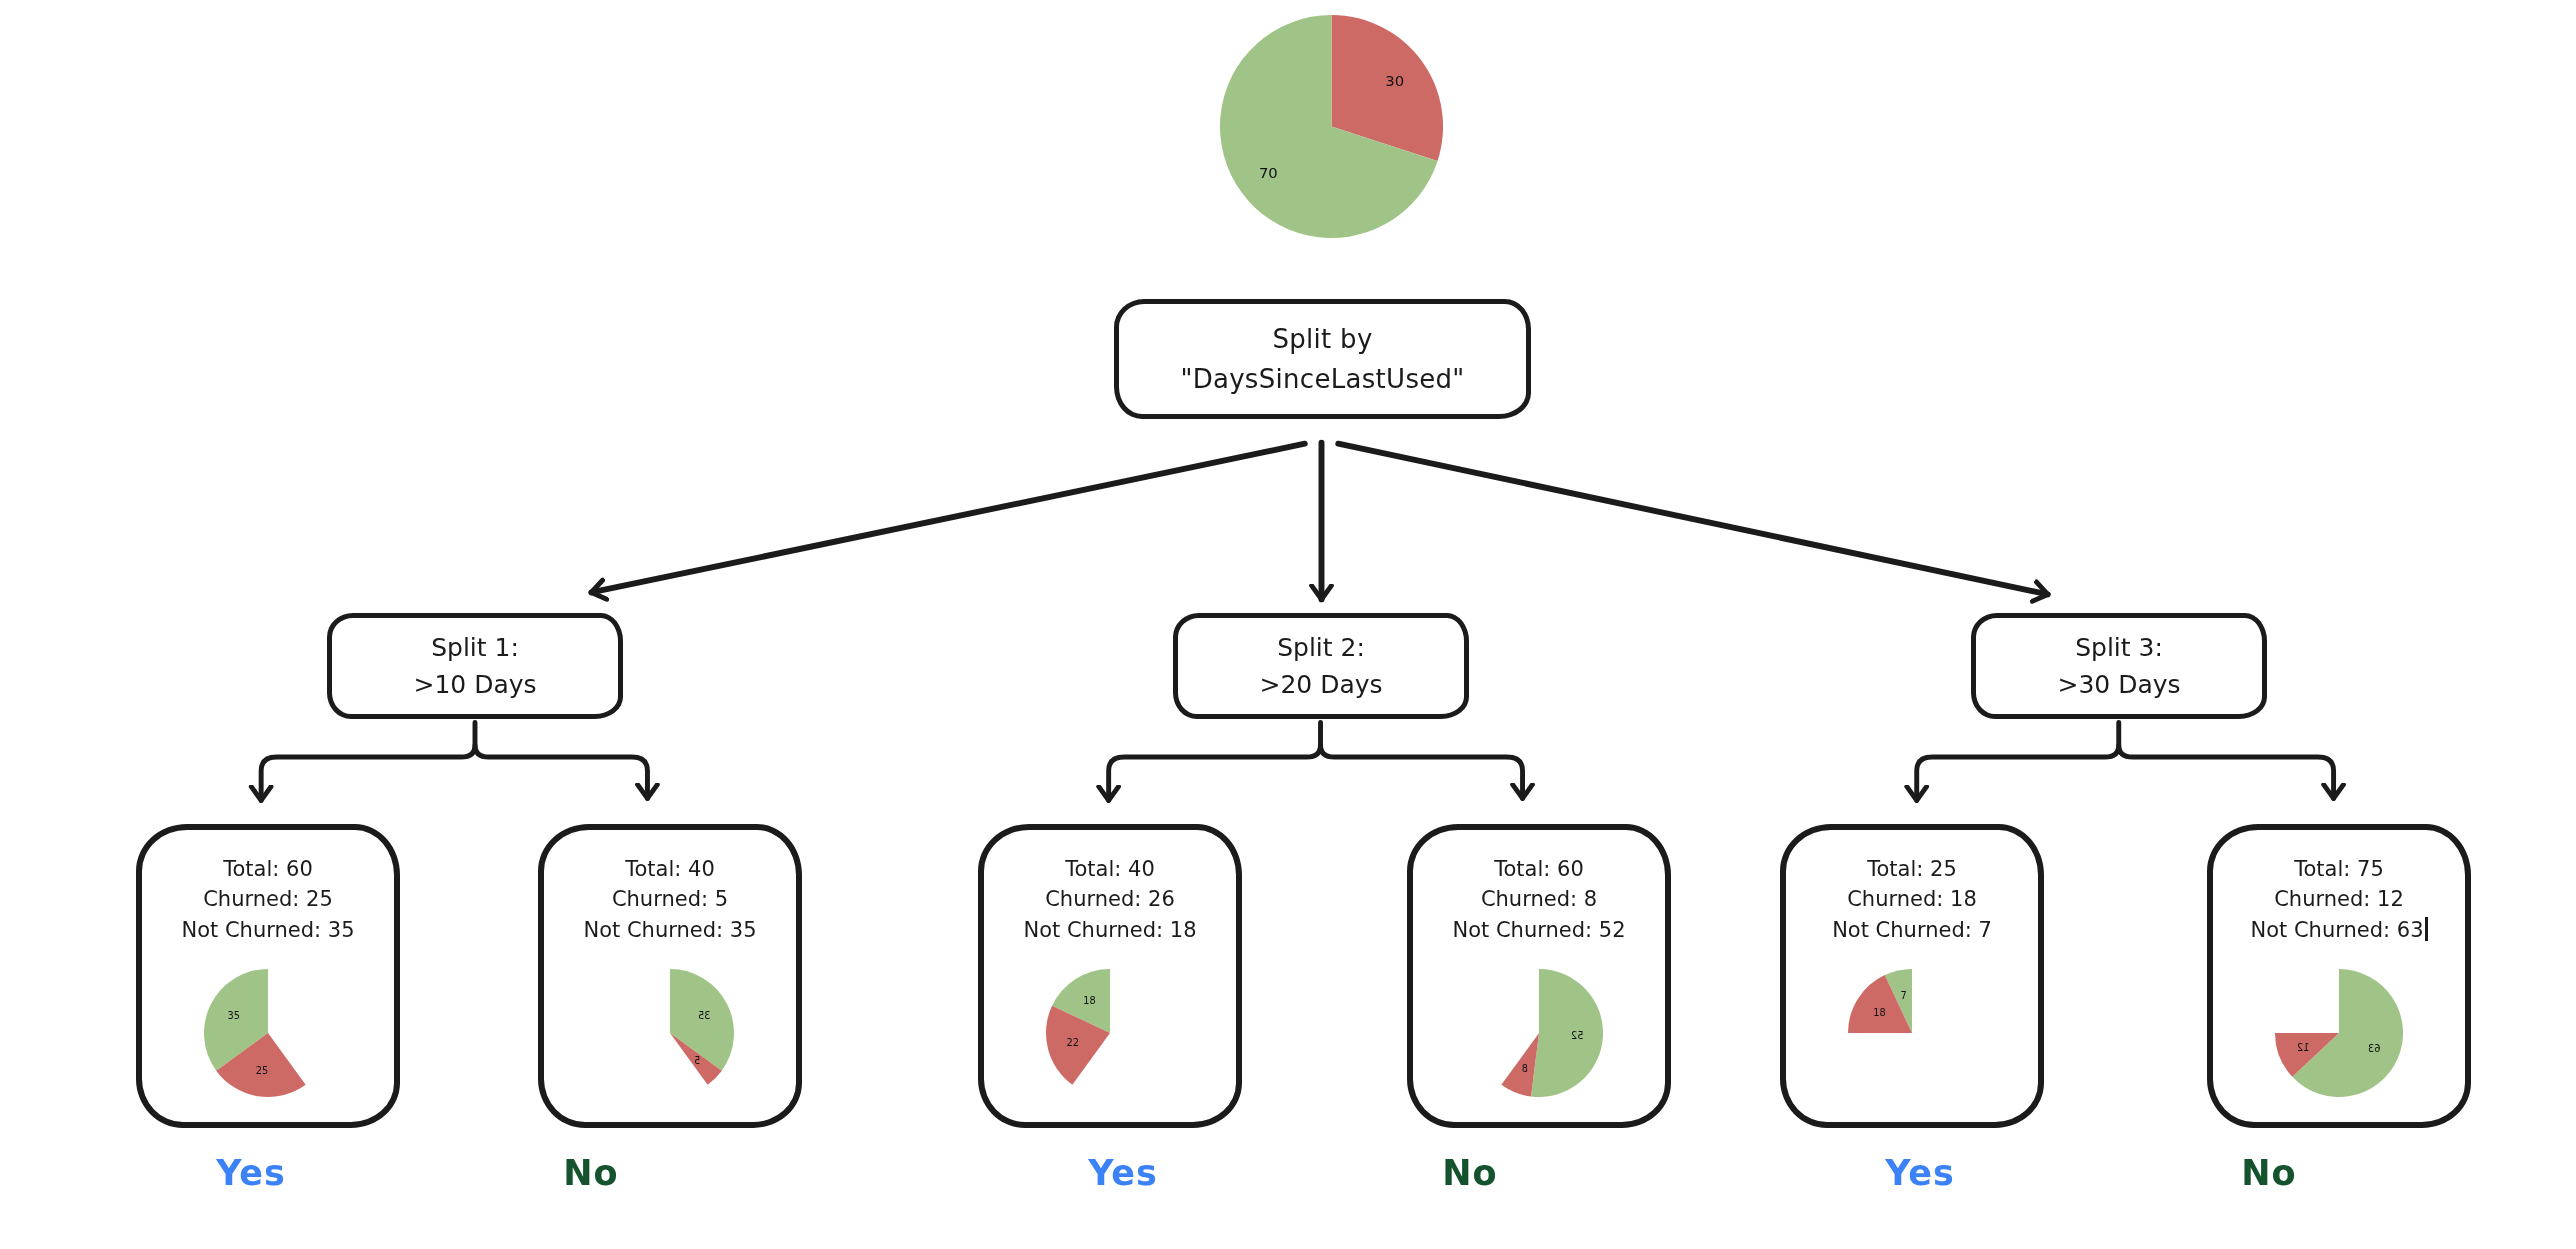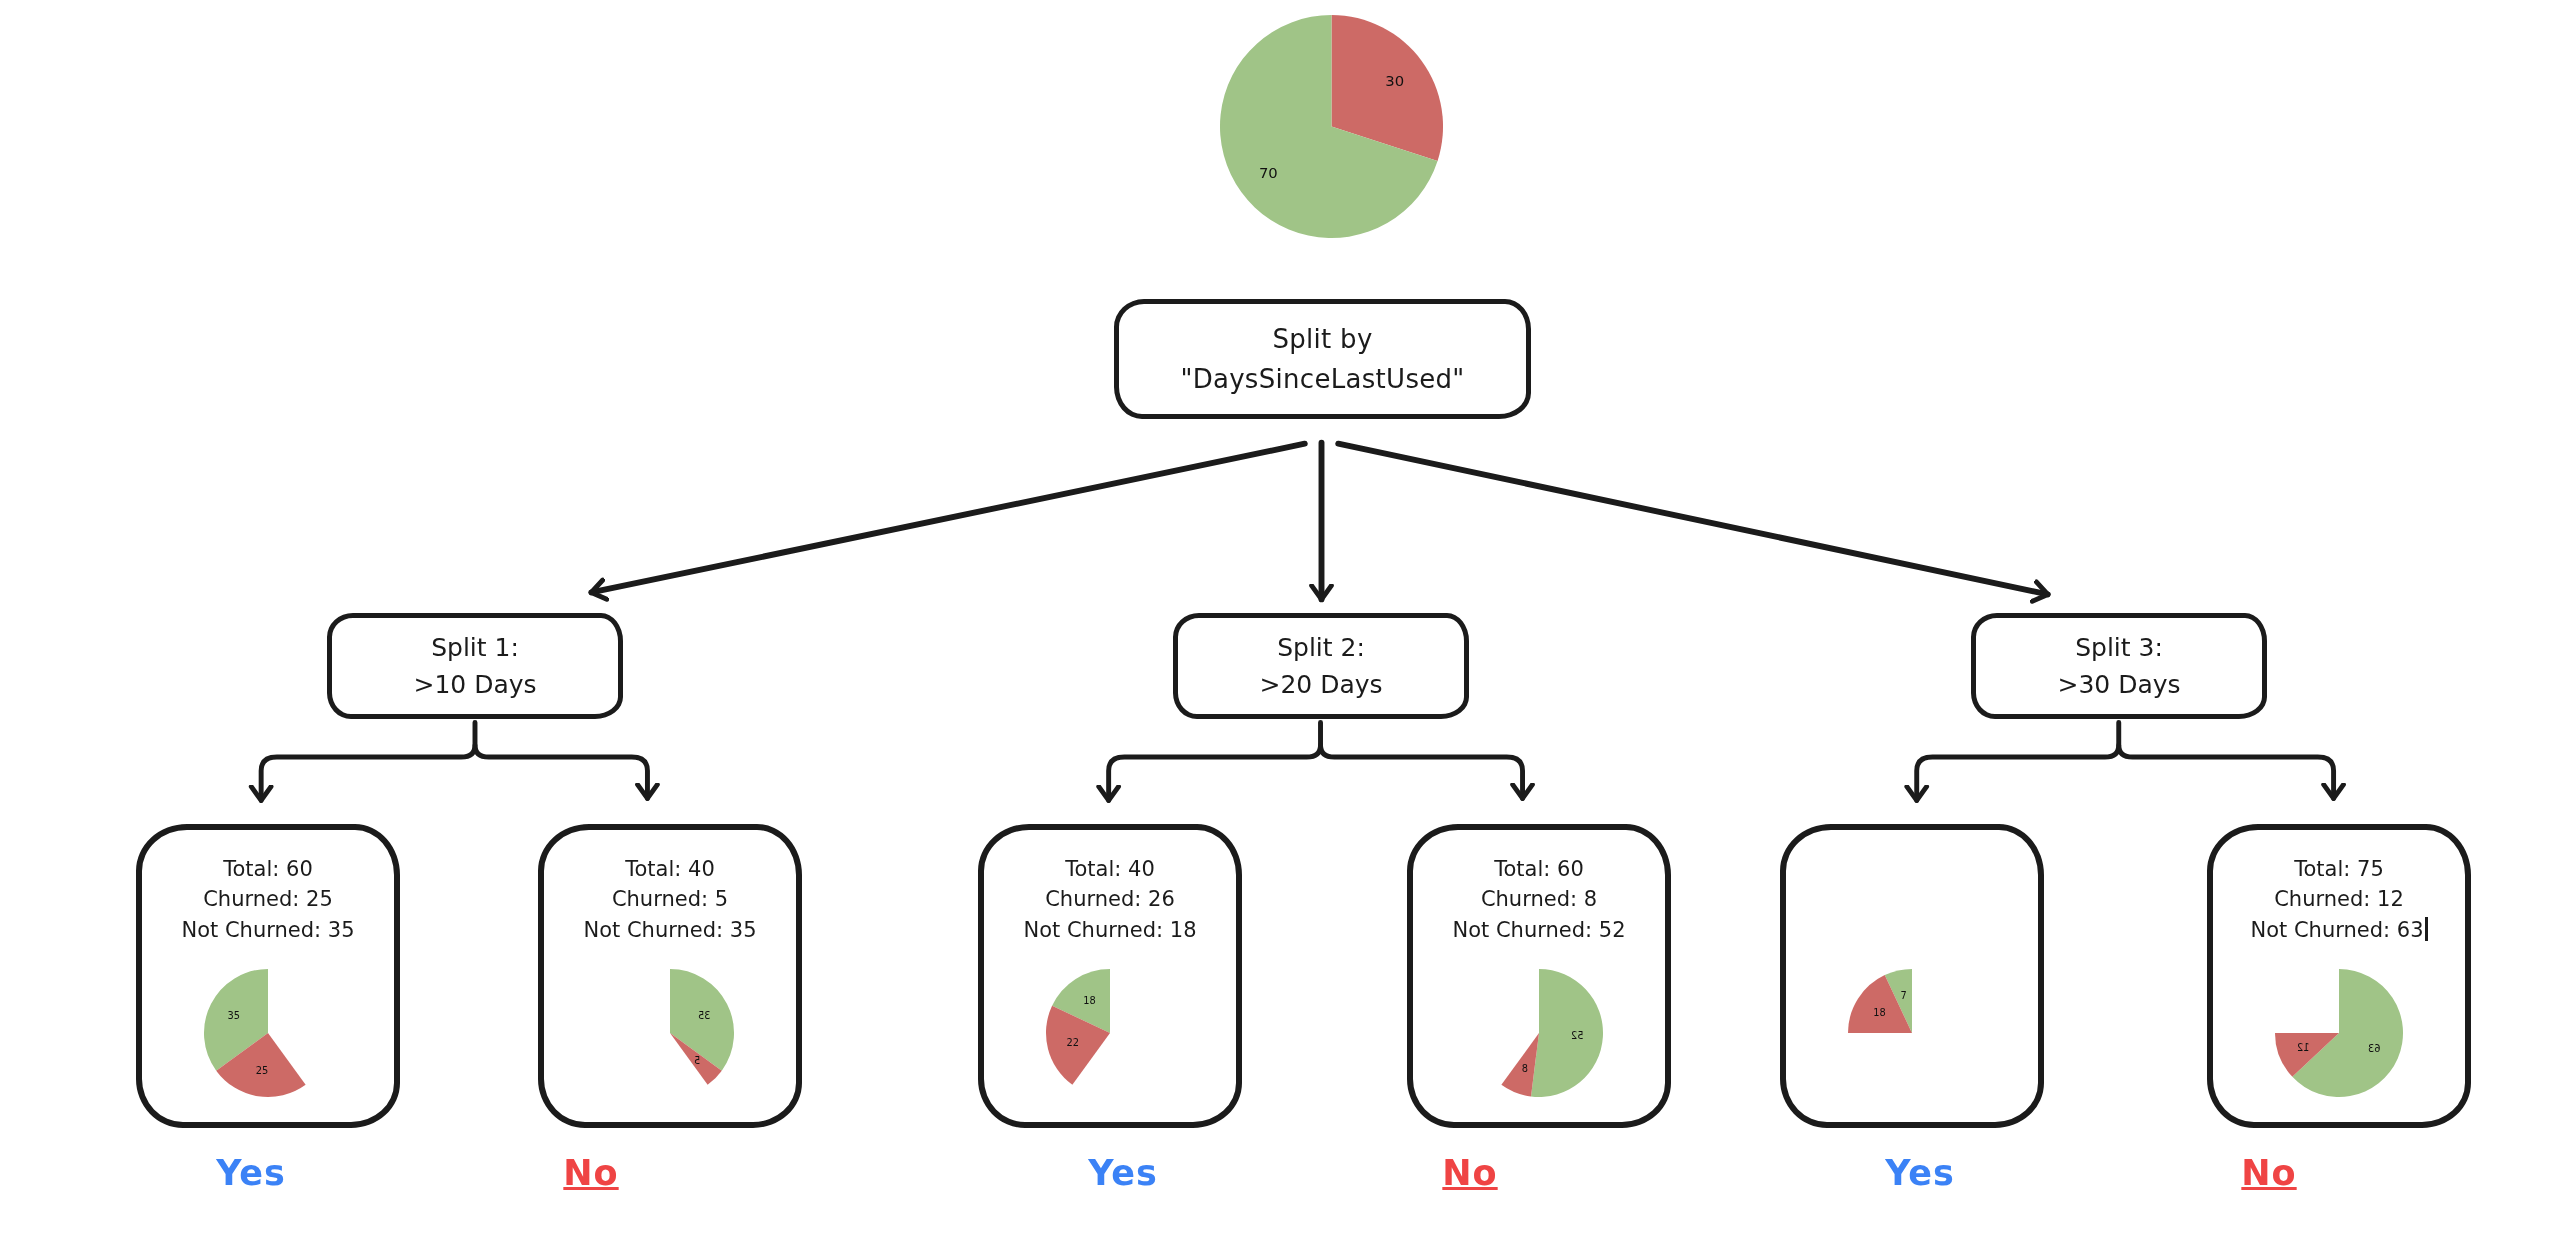--- a/index.html
+++ b/index.html
@@ -33,21 +33,21 @@
   .leaf-4 { left:1407px; } .leaf-5 { left:1780px; } .leaf-6 { left:2207px; }
   .leaf-stats { margin-top:24px; font-size:21px; line-height:1.45; text-align:center; white-space:nowrap; }
   .leaf-pie { position:absolute; left:50%; top:138px; transform:translateX(-50%); }
   .root-pie { position:absolute; left:1219px; top:14px; }
   svg.pie text { fill:#111; font-family:"DejaVu Sans", sans-serif; }
   .outcome {
     position:absolute; top:1153px; transform:translateX(-50%);
     font-size:35px; font-weight:bold; letter-spacing:1px;
   }
   .outcome.yes { color:#3b82f6; }
-  .outcome.no  { color:#ef4444;text-decoration:underline; }
+  .outcome.no  { color:#14532d; }
   .o-1 { left:251px; } .o-2 { left:591px; } .o-3 { left:1123px; }
   .o-4 { left:1470px; } .o-5 { left:1920px; } .o-6 { left:2269px; }
   .caret {
     display:inline-block; width:3px; height:24px; background:#1b1b1b;
     margin-left:1px; vertical-align:-4px;
   }
 </style>
 </head>
 <body>
 
@@ -149,20 +149,25 @@
     </div>
     <svg class="pie leaf-pie" width="130" height="130" viewBox="0 0 132 132">
         <path d="M 66 66 L 66 1 A 65 65 0 1 1 57.8533398183202 130.48745558544107 Z" fill="#a0c487"></path>
         <text transform="translate(104.9230424087026 68.44883026164322) scale(-1 1)" text-anchor="middle" dominant-baseline="central" font-size="10">52</text>
         <path d="M 66 66 L 57.8533398183202 130.48745558544107 A 65 65 0 0 1 27.793958600989257 118.5861046343716 Z" fill="#cd6a66"></path>
         <text transform="translate(51.64314244529755 102.26128294964181) scale(-1 1)" text-anchor="middle" dominant-baseline="central" font-size="10">8</text>
       </svg>
   </div>
 
   <div class="leaf-card leaf-5">
+    <div class="leaf-stats">
+      <div>Total: 25</div>
+      <div>Churned: 18</div>
+      <div>Not Churned: 7</div>
+    </div>
     <svg class="pie leaf-pie" width="130" height="130" viewBox="0 0 132 132">
         <path d="M 66 66 L 66 1 A 65 65 0 0 0 38.32434604827027 7.186241589708736 Z" fill="#a0c487"></path>
         <text transform="translate(57.49241358553485 27.93924628438885)" text-anchor="middle" dominant-baseline="central" font-size="10">7</text>
         <path d="M 66 66 L 38.32434604827027 7.186241589708736 A 65 65 0 0 0 1 65.99999999999999 Z" fill="#cd6a66"></path>
         <text transform="translate(33.07121090542141 45.102754995819126)" text-anchor="middle" dominant-baseline="central" font-size="10">18</text>
       </svg>
   </div>
 
   <div class="leaf-card leaf-6">
     <div class="leaf-stats">

